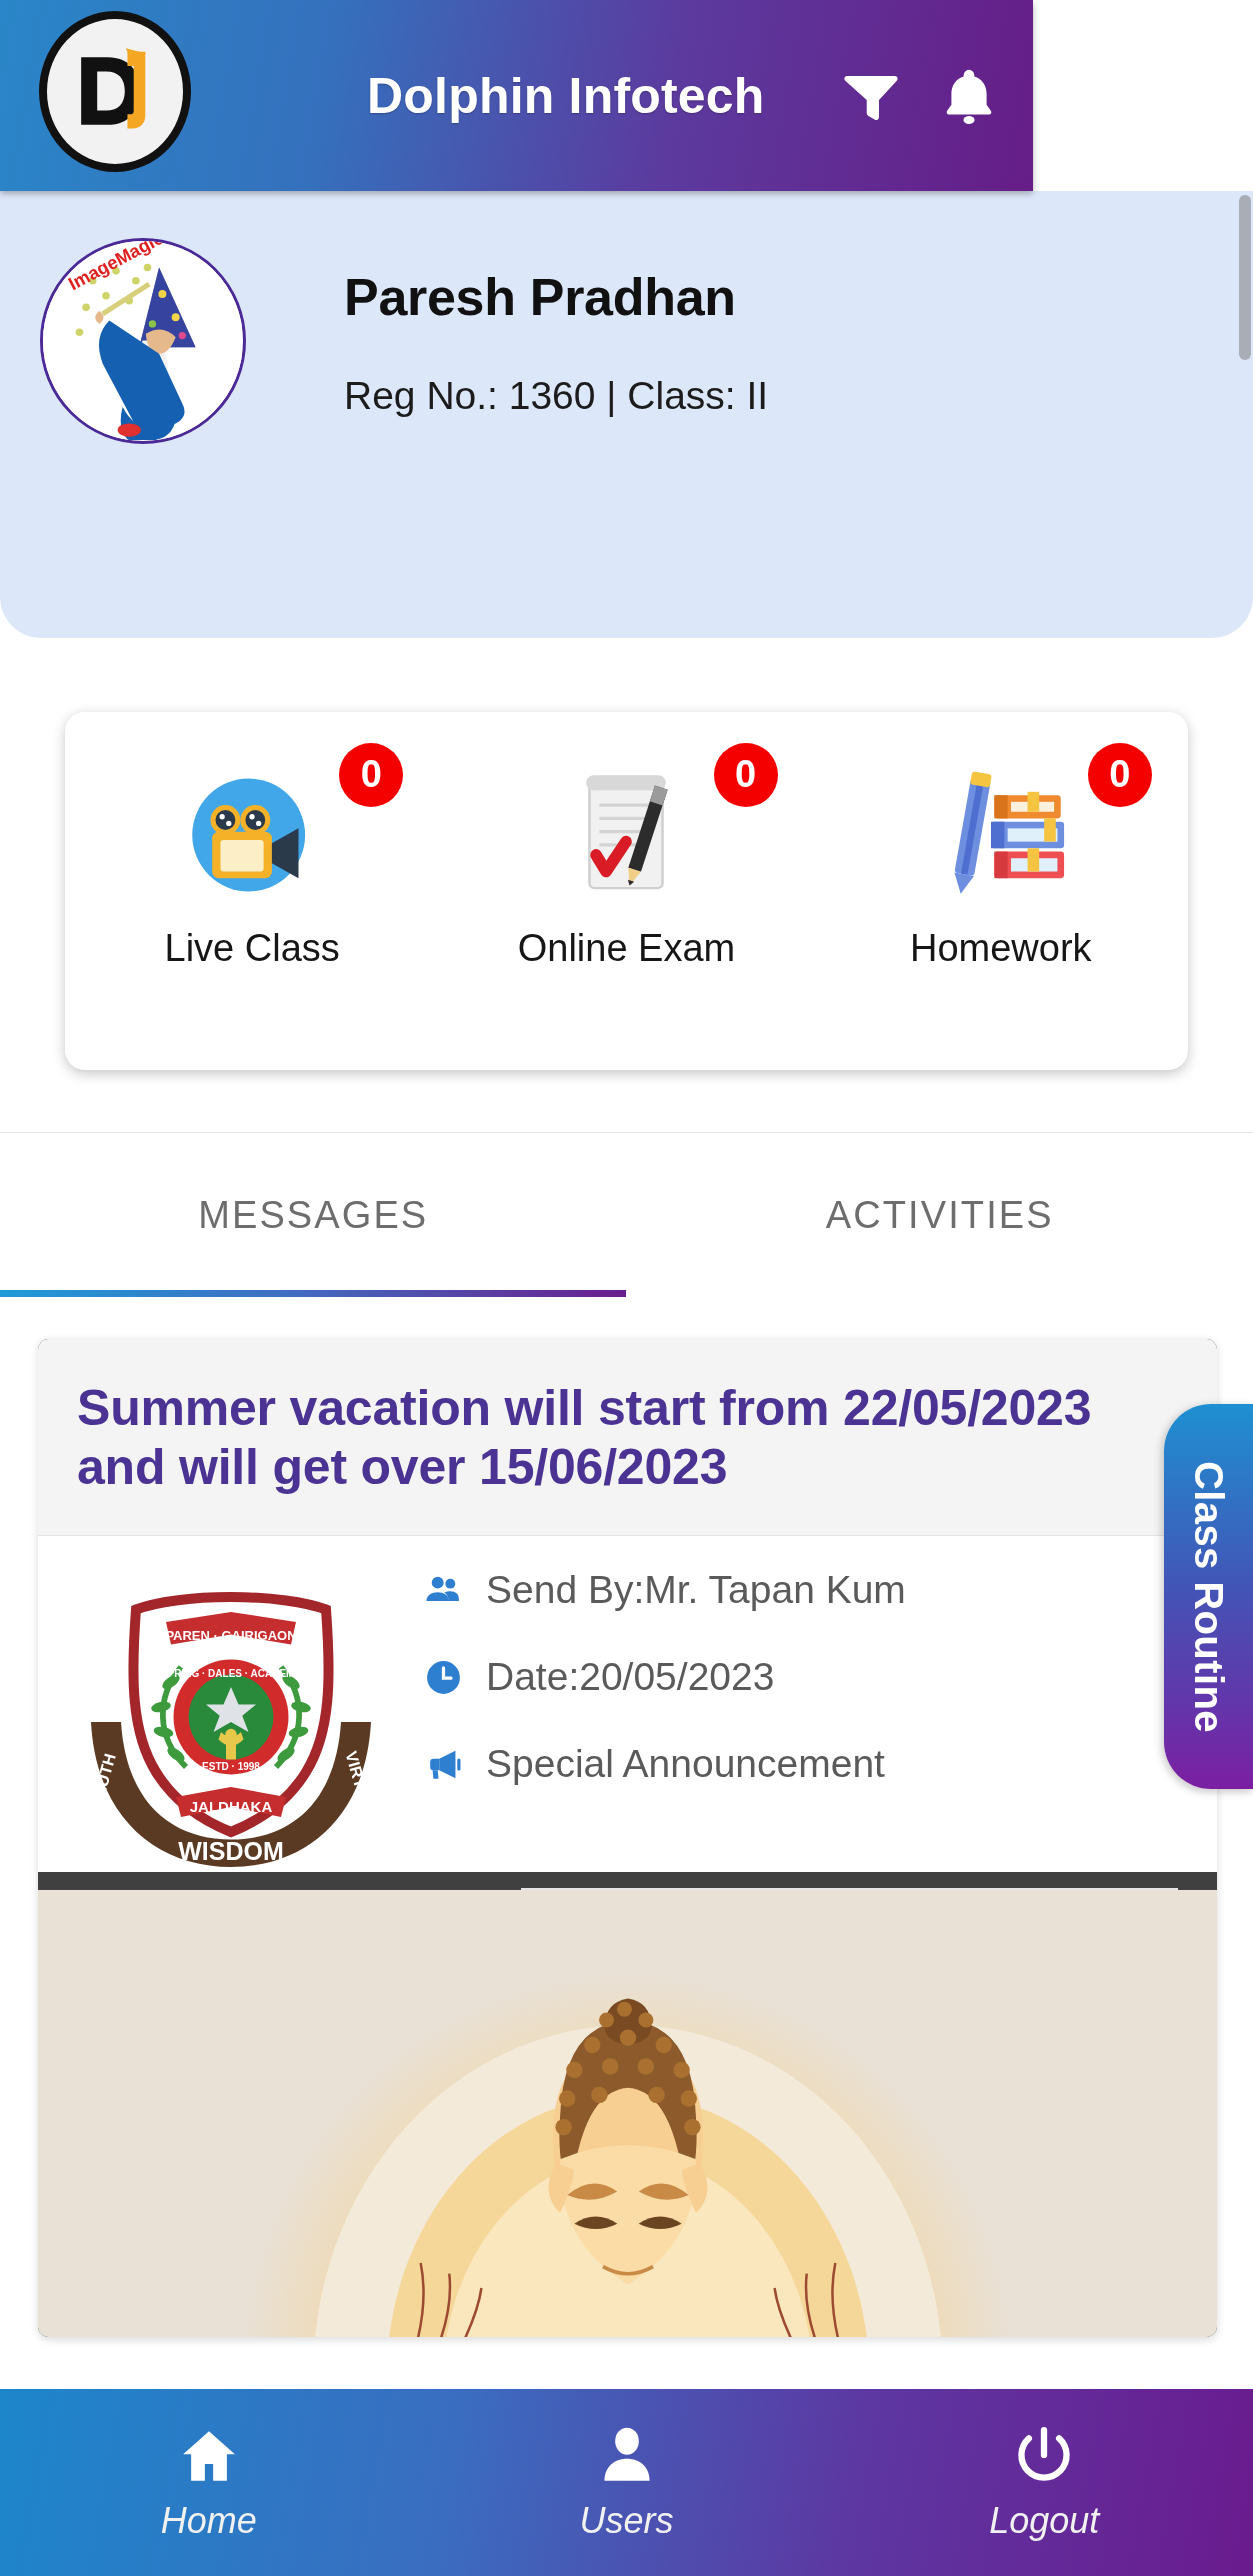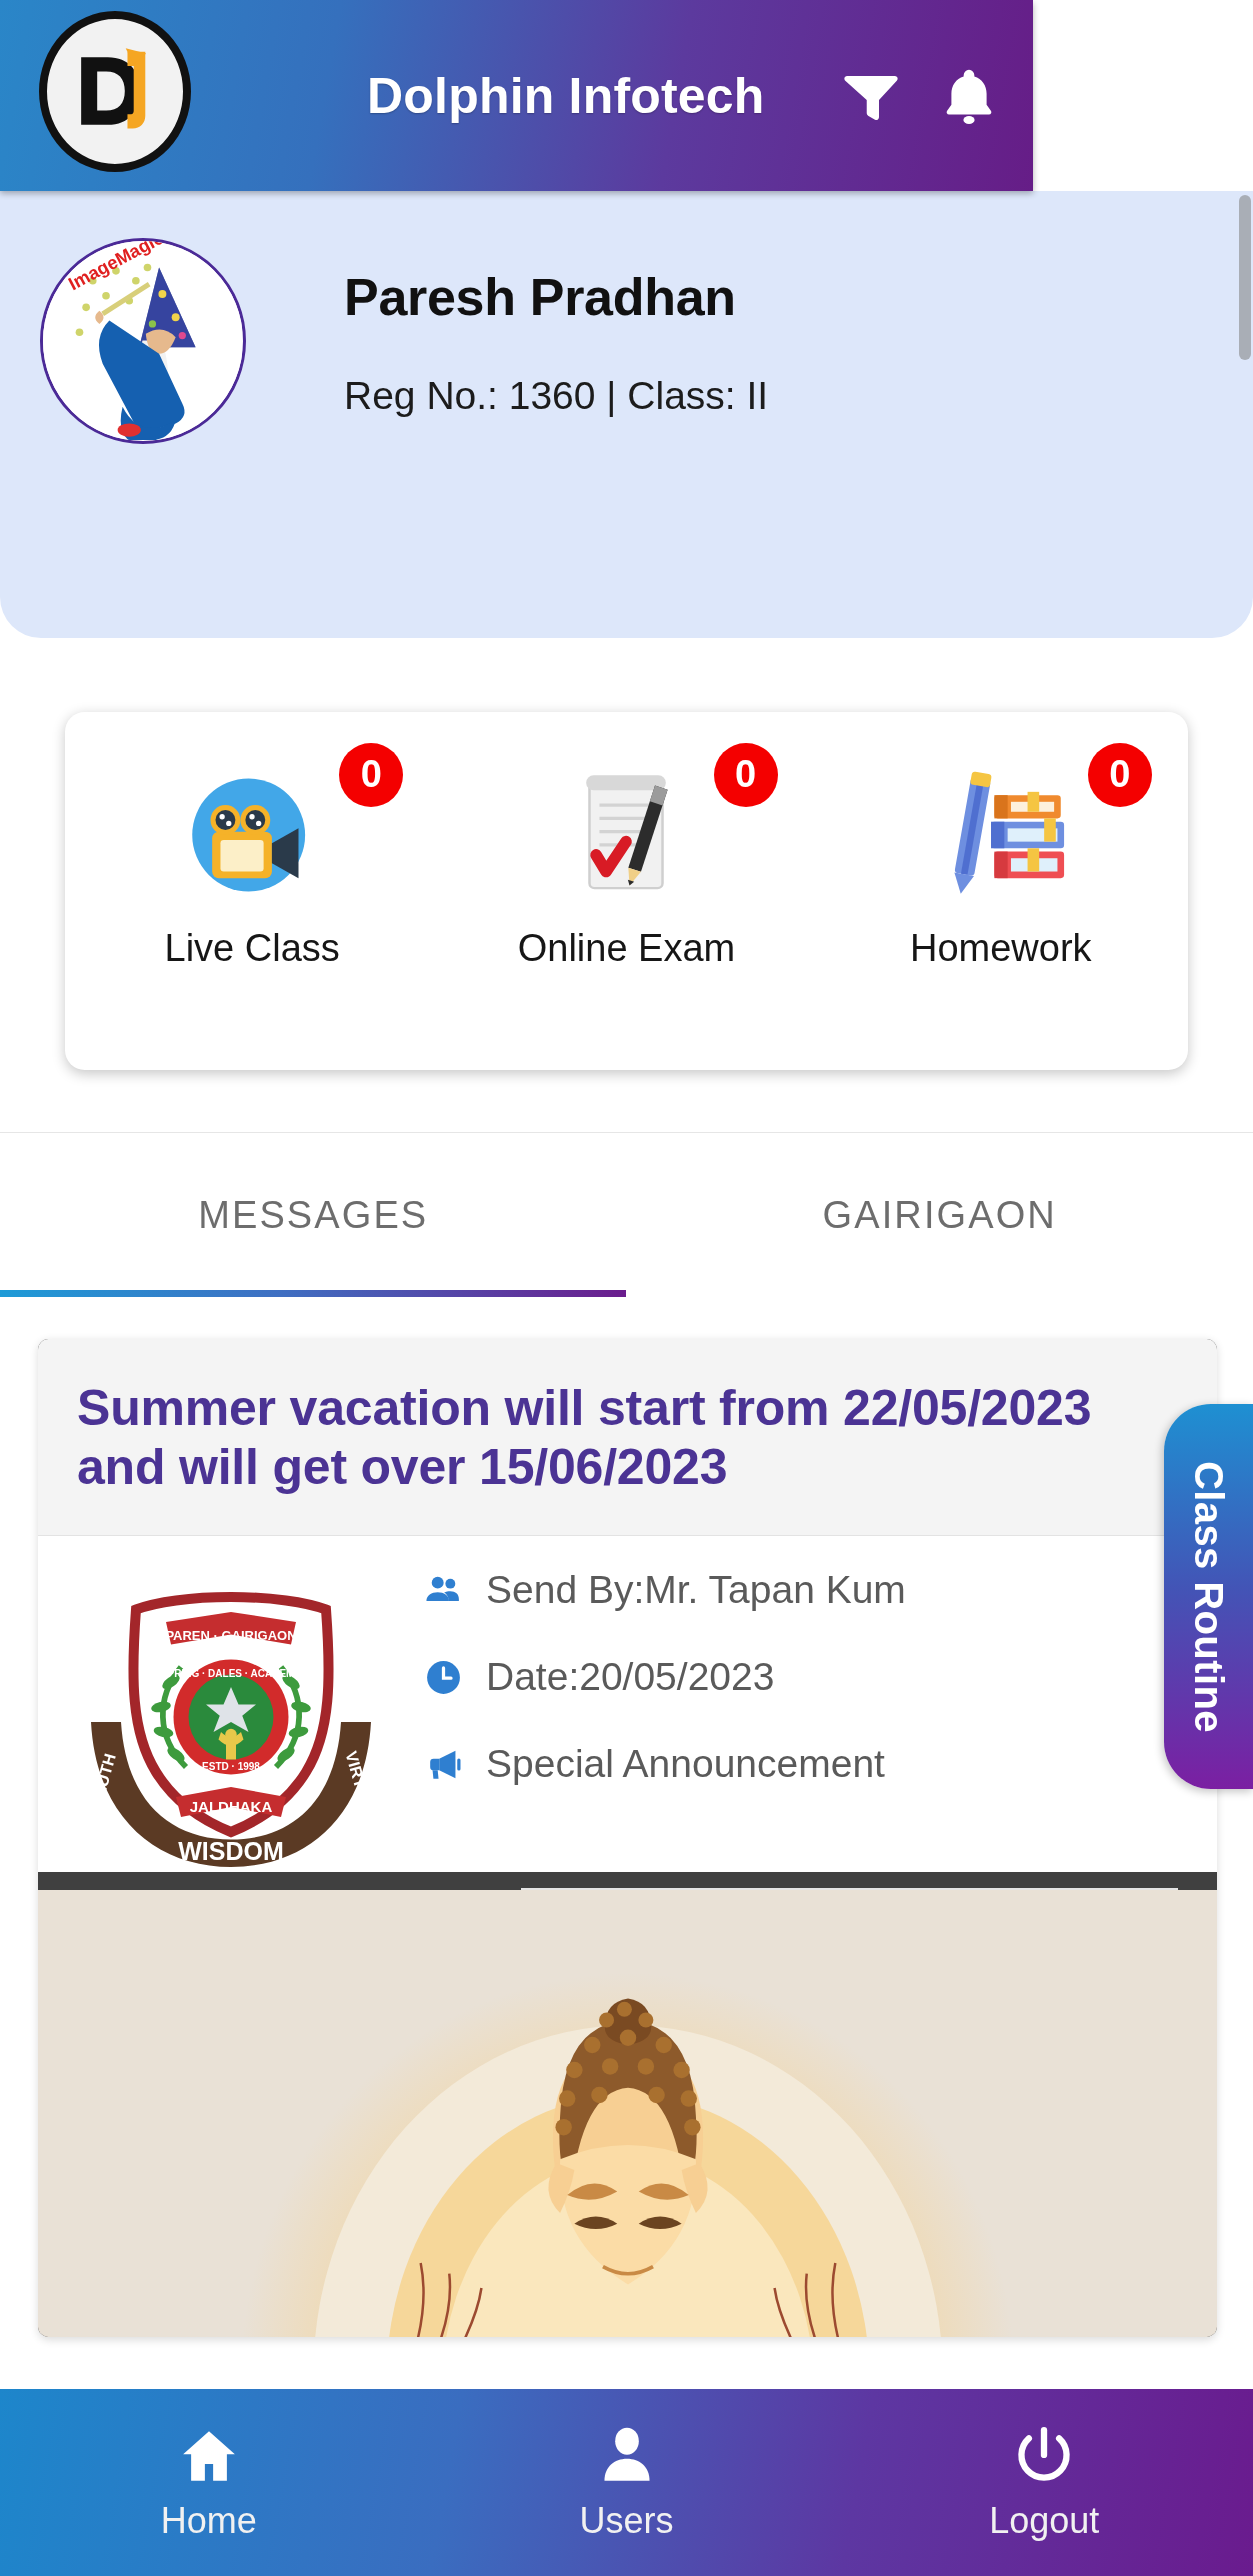--- a/index.html
+++ b/index.html
@@ -151,21 +151,21 @@
     color: #ffffff; font-size: 40px; font-weight: bold; letter-spacing: 0.4px;
   }
 
   
   .bottomnav {
     position: absolute; left: 0; bottom: 0; width: 1253px; height: 187px;
     background: linear-gradient(100deg, #1d86cb 0%, #3a6dc0 36%, #5d37a2 68%, #6a1b8e 100%);
     display: flex; align-items: center; z-index: 60;
   }
   .nav-item {
-    flex: 1 1 0; display: flex; flex-direction: column; align-items: center; justify-content: center; gap: 10.7px;
+    flex: 1 1 0; display: flex; flex-direction: column; align-items: center; justify-content: center; gap: 10.7px; font-style: italic;
   }
   .nav-item .ni { width: 66px; height: 66px; display:block; }
   .nav-item .nl { color: #f1f1f1; font-size: 36px; }
 </style>
 </head>
 <body>
 
 <div class="phone">
 
   <div class="appbar">
@@ -304,21 +304,21 @@
           </svg>
         </div>
         <div class="qa-badge">0</div>
         <div class="qa-label">Homework</div>
       </div>
 
     </div>
 
     <div class="tabs">
       <div class="tab active">MESSAGES</div>
-      <div class="tab">GAIRIGAON</div>
+      <div class="tab">ACTIVITIES</div>
       <div class="tab-underline"></div>
     </div>
 
     <div class="msg-card">
 
       <div class="msg-head">
         <div class="msg-title">Summer vacation will start from 22/05/2023 and will get over 15/06/2023</div>
       </div>
 
       <div class="msg-body">

